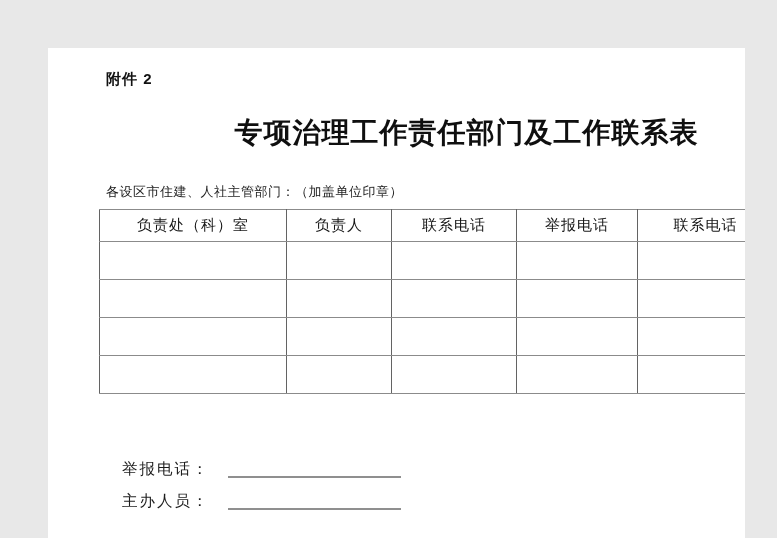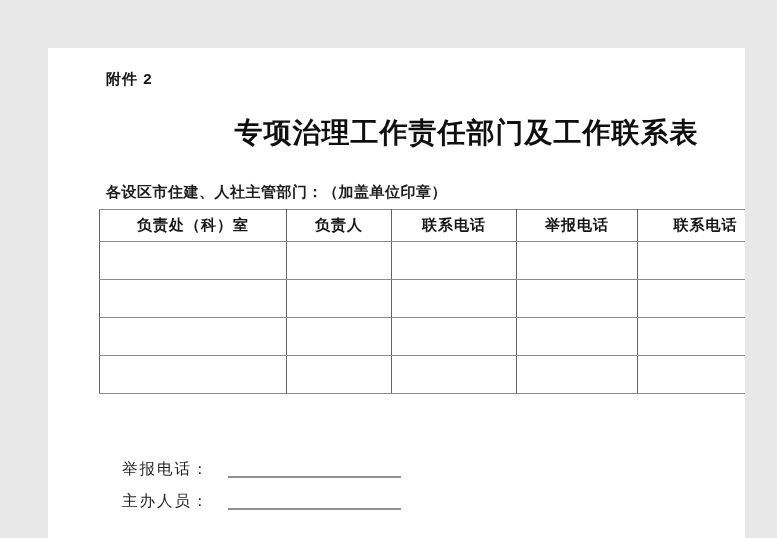--- a/index.html
+++ b/index.html
@@ -38,24 +38,23 @@
     letter-spacing: 1px;
     color: #0f0f0f;
     white-space: nowrap;
   }
 
   .dept-line {
     position: absolute;
     left: 42px;
     top: 119px;
     font-family: "Liberation Serif", serif;
-    font-size: 15px;
+    font-size: 13px;
     letter-spacing: 0.5px;
     color: #1c1c1c;
-    font-weight: bold;
   }
 
   table.contact-table {
     position: absolute;
     left: 35px;
     top: 145px;
     width: 674px;
     border-collapse: collapse;
     table-layout: fixed;
     background: #ffffff;
@@ -66,21 +65,21 @@
     border-right: 1px solid #636363;
     border-top: 1px solid #8b8b8b;
     border-bottom: 1px solid #8b8b8b;
     padding: 0;
     text-align: center;
     vertical-align: middle;
   }
   table.contact-table th {
     height: 32px;
     font-family: "Liberation Sans", sans-serif;
-    font-weight: bold;
+    font-weight: normal;
     font-size: 15px;
     letter-spacing: 1px;
     color: #151515;
   }
   table.contact-table td {
     height: 38px;
     font-size: 14px;
   }
 
   .fill-field {

